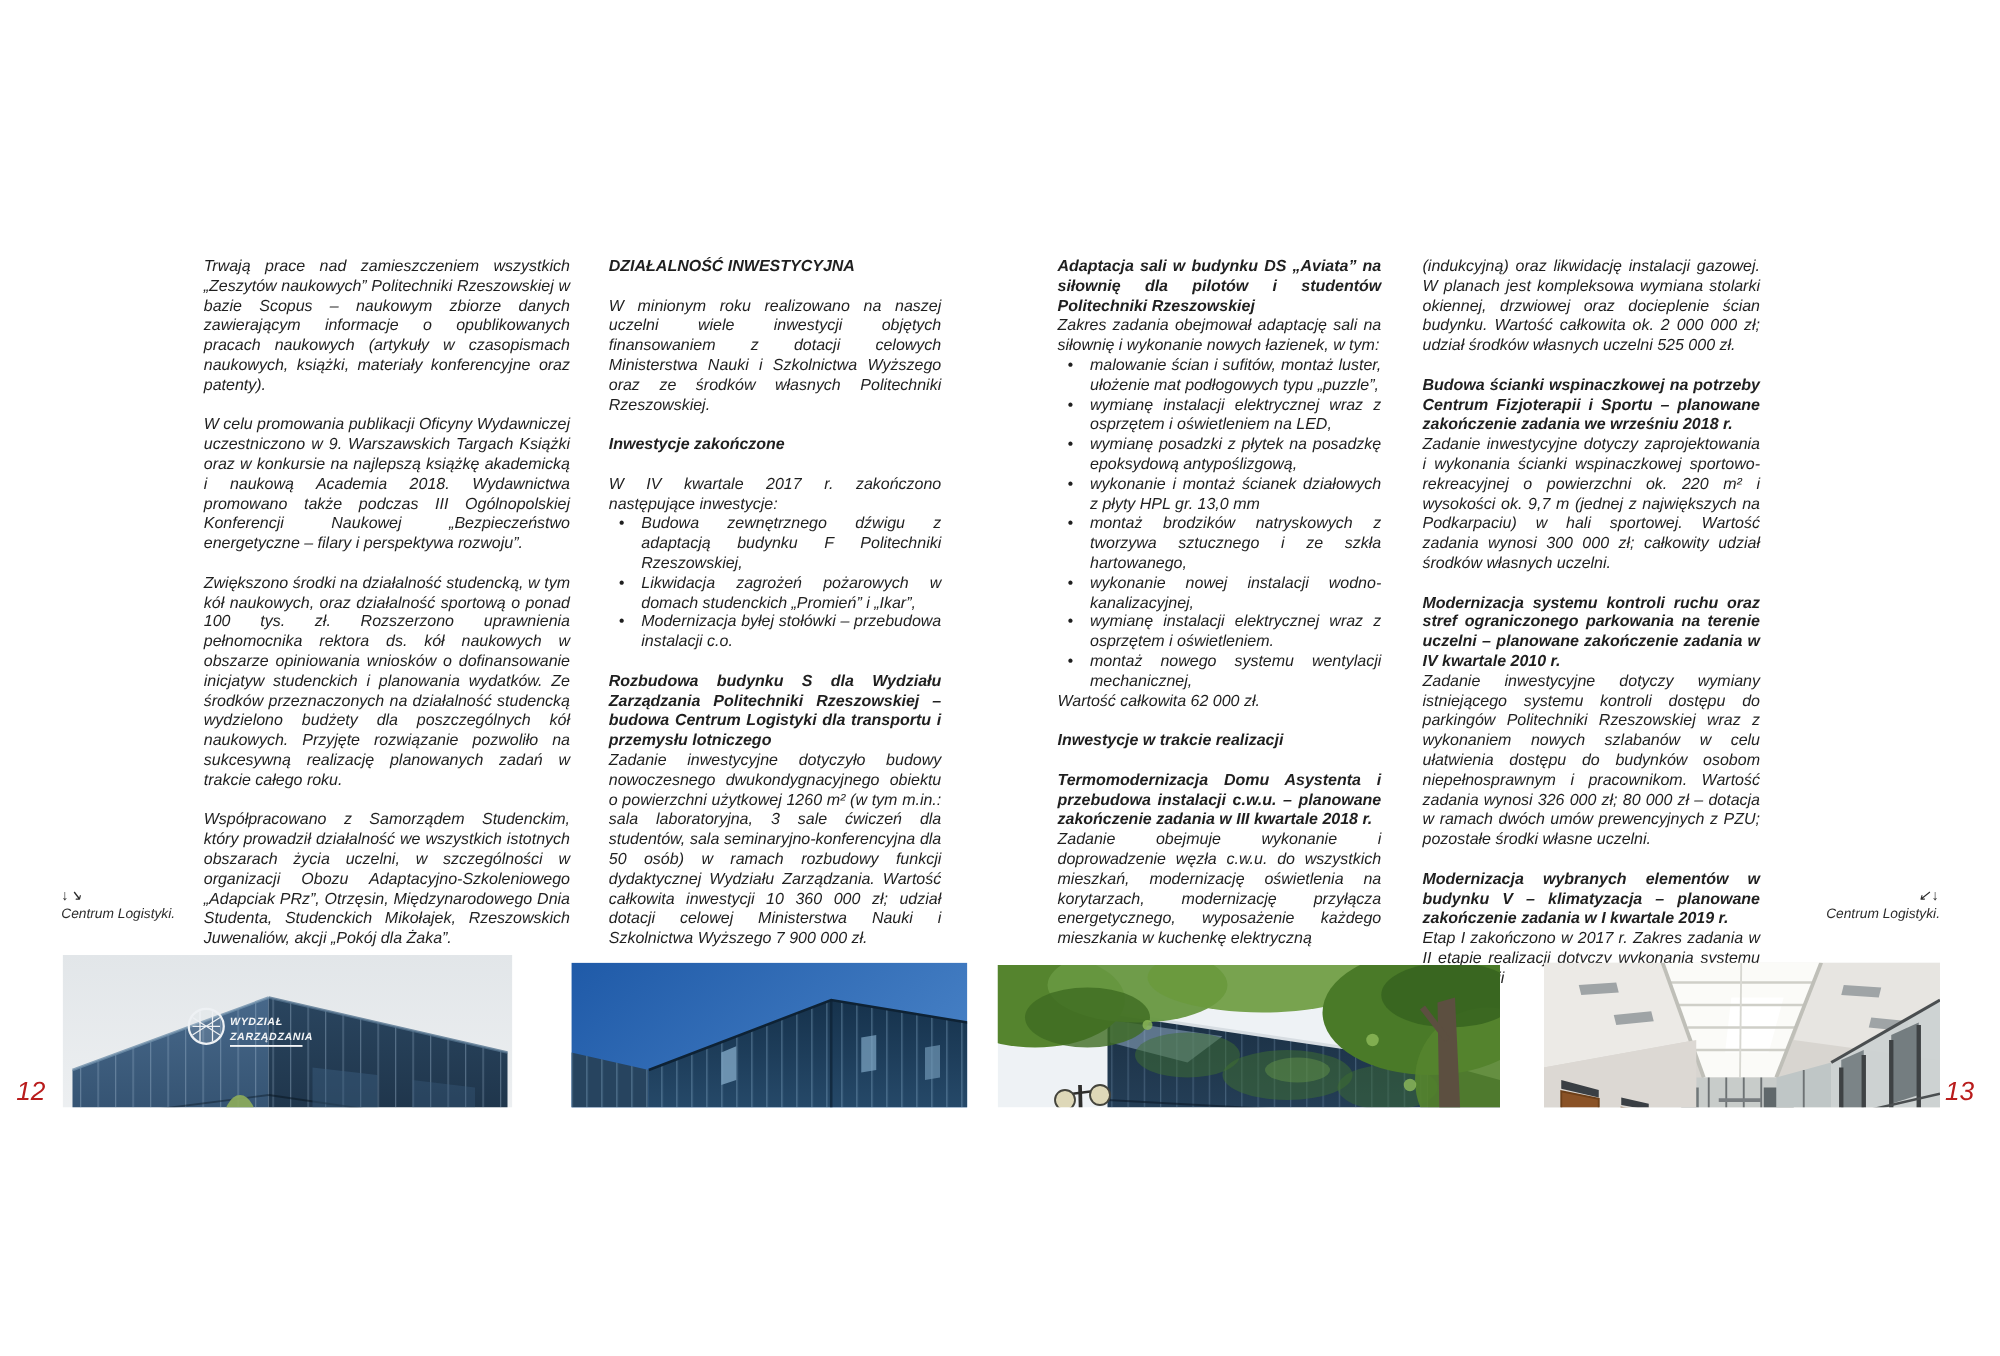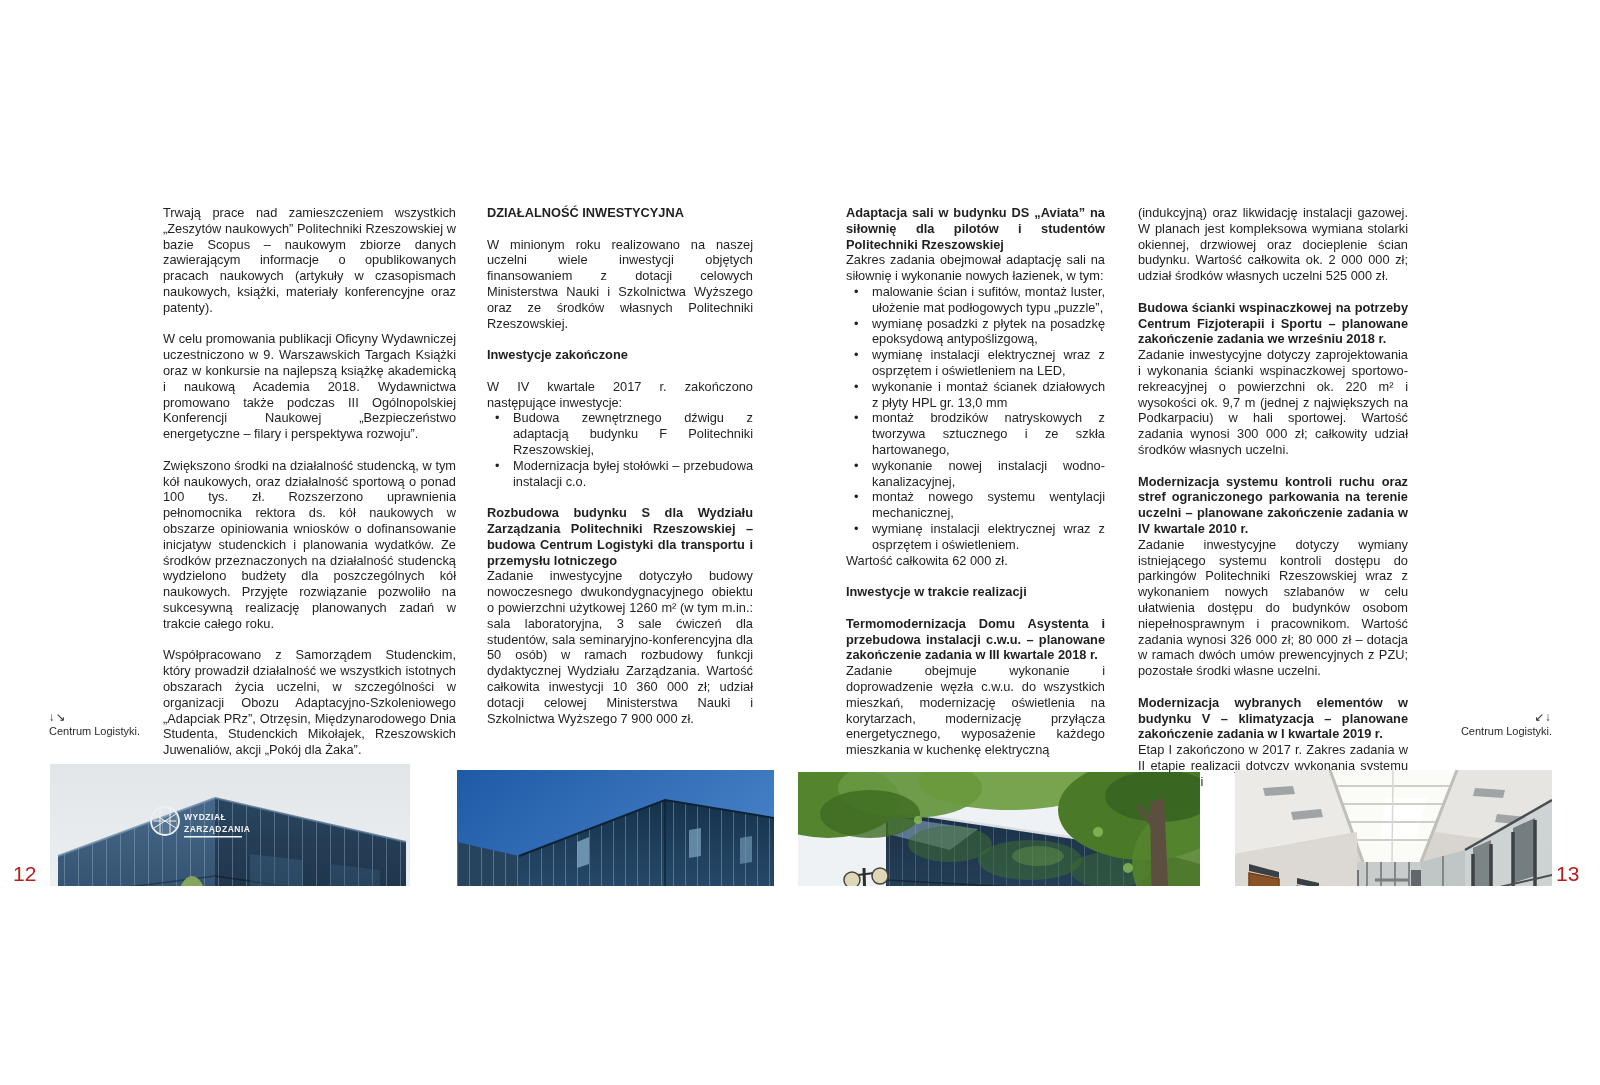--- a/index.html
+++ b/index.html
@@ -1,19 +1,19 @@
 <!DOCTYPE html>
 <html><head>
 <meta charset="utf-8">
 <style>
   * { box-sizing: border-box; }
   html, body { margin: 0; padding: 0; background: #ffffff; }
   .spread {
     position: relative; width: 1600px; height: 886px; background: #ffffff;
-    font-family: "Liberation Sans", sans-serif; color: #1f1f1f; overflow: hidden;
+    font-family: "Liberation Sans", sans-serif; color: #1f1f1f; overflow: hidden; font-style: italic;
   }
   .col { position: absolute; top: 205px; font-size: 12.8px; line-height: 15.8px; text-align: justify; }
   .para { margin: 0 0 15.8px; }
   .tight { margin: 0; }
   .bold { font-weight: bold; }
   ul.bullets { list-style: none; margin: 0; padding: 0; }
   ul.bullets.gap-after { margin-bottom: 15.8px; }
   ul.bullets li { position: relative; padding-left: 26px; text-align: justify; margin: 0; }
   ul.bullets li::before { content: "\2022"; position: absolute; left: 8px; top: 0; }
   .photo { position: absolute; overflow: hidden; }
@@ -39,40 +39,41 @@
     <p class="para tight">Współpracowano z Samorządem Studenckim, który prowadził działalność we wszystkich istotnych obszarach życia uczelni, w szczególności w organizacji Obozu Adaptacyjno-Szkoleniowego „Adapciak PRz”, Otrzęsin, Międzynarodowego Dnia Studenta, Studenckich Mikołajek, Rzeszowskich Juwenaliów, akcji „Pokój dla Żaka”.</p>
   </div>
 
   <div class="col" style="left:487px; width:266px;">
     <p class="para bold">DZIAŁALNOŚĆ INWESTYCYJNA</p>
     <p class="para">W minionym roku realizowano na naszej uczelni wiele inwestycji objętych finansowaniem z dotacji celowych Ministerstwa Nauki i Szkolnictwa Wyższego oraz ze środków własnych Politechniki Rzeszowskiej.</p>
     <p class="para bold">Inwestycje zakończone</p>
     <p class="tight">W IV kwartale 2017 r. zakończono następujące inwestycje:</p>
     <ul class="bullets gap-after">
       <li>Budowa zewnętrznego dźwigu z adaptacją budynku F Politechniki Rzeszowskiej,</li>
+      <li>Likwidacja zagrożeń pożarowych w domach studenckich „Promień” i „Ikar”,</li>
       <li>Modernizacja byłej stołówki – przebudowa instalacji c.o.</li>
     </ul>
     <div class="tight">
       <div class="bold">Rozbudowa budynku S dla Wydziału Zarządzania Politechniki Rzeszowskiej – budowa Centrum Logistyki dla transportu i przemysłu lotniczego</div>
       <div>Zadanie inwestycyjne dotyczyło budowy nowoczesnego dwukondygnacyjnego obiektu o powierzchni użytkowej 1260 m² (w tym m.in.: sala laboratoryjna, 3 sale ćwiczeń dla studentów, sala seminaryjno-konferencyjna dla 50 osób) w ramach rozbudowy funkcji dydaktycznej Wydziału Zarządzania. Wartość całkowita inwestycji 10 360 000 zł; udział dotacji celowej Ministerstwa Nauki i Szkolnictwa Wyższego 7 900 000 zł.</div>
     </div>
   </div>
 
   <div class="col" style="left:846px; width:259px;">
     <div class="bold">Adaptacja sali w budynku DS „Aviata” na siłownię dla pilotów i studentów Politechniki Rzeszowskiej</div>
     <div>Zakres zadania obejmował adaptację sali na siłownię i wykonanie nowych łazienek, w tym:</div>
     <ul class="bullets">
       <li>malowanie ścian i sufitów, montaż luster, ułożenie mat podłogowych typu „puzzle”,</li>
+      <li>wymianę instalacji elektrycznej wraz z osprzętem i oświetleniem na LED,</li>
       <li>wymianę posadzki z płytek na posadzkę epoksydową antypoślizgową,</li>
-      <li>wymianę instalacji elektrycznej wraz z osprzętem i oświetleniem na LED,</li>
       <li>wykonanie i montaż ścianek działowych z płyty HPL gr. 13,0 mm</li>
       <li>montaż brodzików natryskowych z tworzywa sztucznego i ze szkła hartowanego,</li>
       <li>wykonanie nowej instalacji wodno-kanalizacyjnej,</li>
+      <li>wymianę instalacji elektrycznej wraz z osprzętem i oświetleniem.</li>
       <li>montaż nowego systemu wentylacji mechanicznej,</li>
-      <li>wymianę instalacji elektrycznej wraz z osprzętem i oświetleniem.</li>
     </ul>
     <p class="para">Wartość całkowita 62 000 zł.</p>
     <p class="para bold">Inwestycje w trakcie realizacji</p>
     <div class="tight">
       <div class="bold">Termomodernizacja Domu Asystenta i przebudowa instalacji c.w.u. – planowane zakończenie zadania w III kwartale 2018 r.</div>
       <div>Zadanie obejmuje wykonanie i doprowadzenie węzła c.w.u. do wszystkich mieszkań, modernizację oświetlenia na korytarzach, modernizację przyłącza energetycznego, wyposażenie każdego mieszkania w kuchenkę elektryczną</div>
     </div>
   </div>
 
   <div class="col" style="left:1138px; width:270px;">

